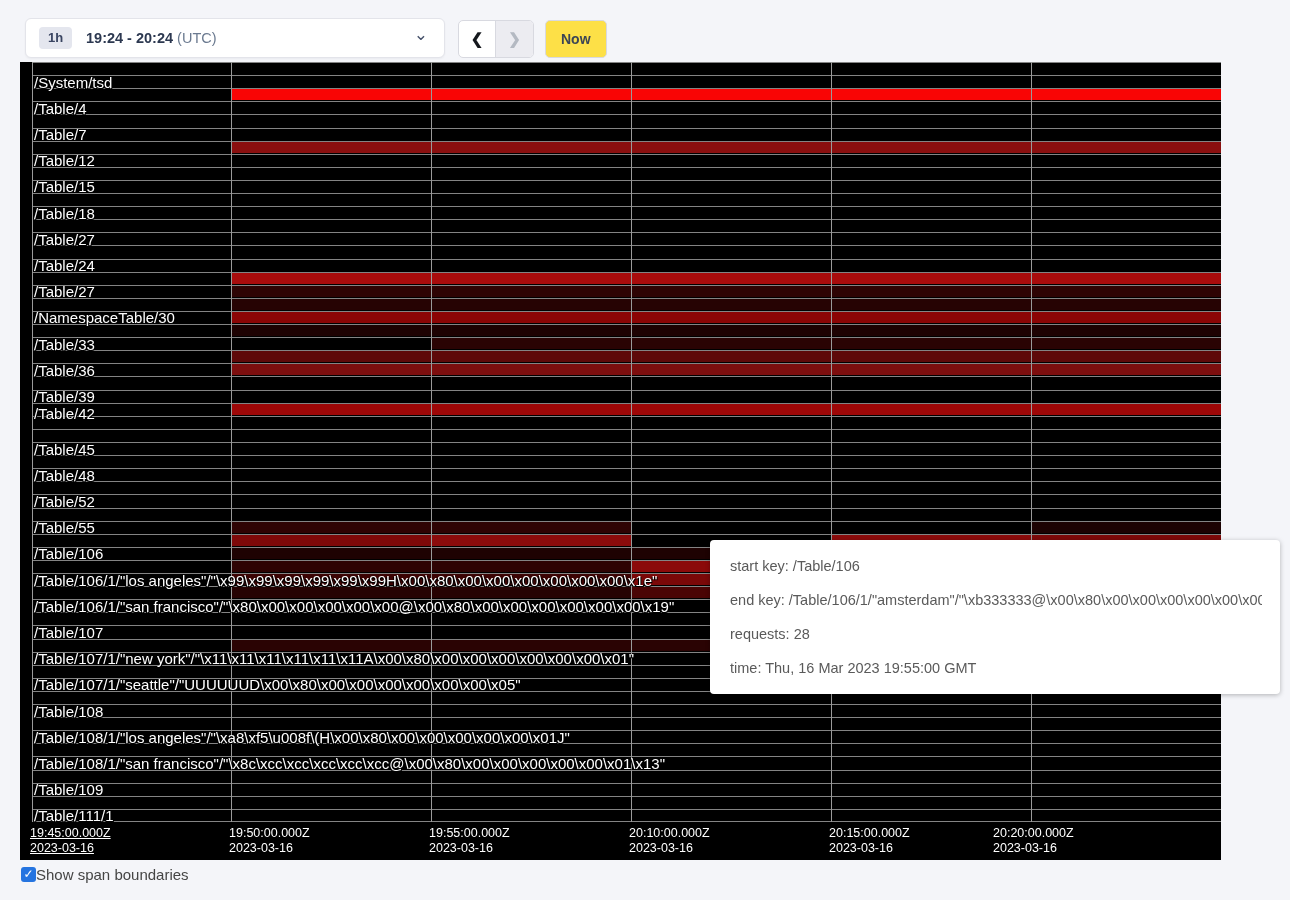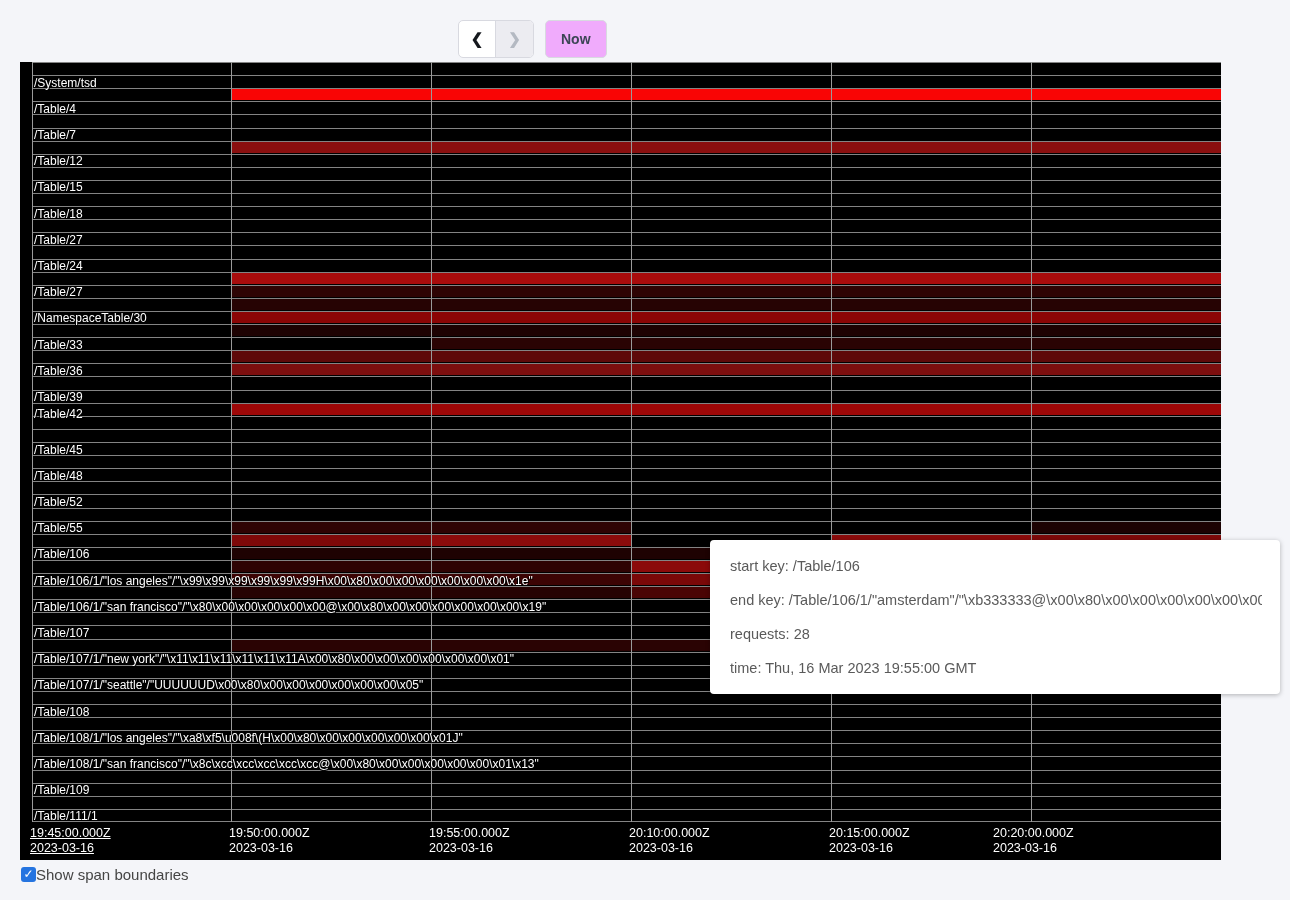--- a/index.html
+++ b/index.html
@@ -28,34 +28,34 @@
   }
   .nav-btn{
     width:50%;height:100%;border:none;background:transparent;font-size:15px;font-weight:bold;
     display:flex;align-items:center;justify-content:center;cursor:pointer;padding:0;
     font-family:"Liberation Sans",sans-serif;
   }
   .nav-prev{color:#15181d;border-right:1px solid #d8d9e0;border-radius:4px 0 0 4px;}
   .nav-next{color:#b4b9c2;background:#ececf1;border-radius:0 4px 4px 0;cursor:default;}
   .now-button{
     position:absolute;left:545px;top:20px;height:38px;padding:0 15px;
-    background:#f0abfc;border:1px solid #d8d9e0;border-radius:5px;
+    background:#fde047;border:1px solid #d8d9e0;border-radius:5px;
     font-size:14px;font-weight:bold;color:#3c4555;cursor:pointer;
     font-family:"Liberation Sans",sans-serif;
   }
   
   .kv-canvas{
     position:absolute;left:20px;top:62px;width:1201px;height:798px;background:#000;
   }
   .kv-grid{position:absolute;left:0;top:0;width:1201px;height:760px;overflow:hidden;}
   .band{position:absolute;z-index:1;}
   .hline{position:absolute;left:12px;width:1189px;height:1px;background:#848484;z-index:2;}
   .vline{position:absolute;top:0;width:1px;height:760px;background:#9a9a9a;z-index:2;}
   .rowlabel{
-    position:absolute;left:14px;z-index:3;color:#fff;font-size:12px;line-height:12px;
+    position:absolute;left:14px;z-index:3;color:#fff;font-size:15px;line-height:12px;
     white-space:nowrap;text-shadow:1px 1px 0 #000, -1px 1px 0 #000;border-radius:6px;
   }
   .axis{position:absolute;left:0;top:760px;width:1201px;height:38px;background:#000;z-index:1;}
   .tick{position:absolute;top:4px;color:#fff;font-size:12.5px;line-height:15px;white-space:nowrap;}
   
   .kv-tooltip{
     position:absolute;left:710px;top:540px;width:570px;height:154px;box-sizing:border-box;
     background:#fff;border-radius:4px;box-shadow:0 1px 5px rgba(0,0,0,.28);
     padding:16px 18px 0 20px;z-index:20;
     display:flex;flex-direction:column;gap:13px;
@@ -67,20 +67,28 @@
   .cb-box{
     width:15px;height:15px;background:#2574e0;border-radius:3px;color:#fff;
     font-size:12px;line-height:15px;text-align:center;flex:none;
   }
   .cb-label{font-size:15px;color:#454545;}
 </style>
 </head>
 <body>
 
 <div class="toolbar">
+  <div class="time-selector">
+    <span class="duration-badge">1h</span>
+    <span class="range-text">
+      <span>19:24 - 20:24</span>
+      <span class="range-tz">(UTC)</span>
+    </span>
+    <span class="chevron-down">⌄</span>
+  </div>
   <div class="nav-group">
     <button class="nav-btn nav-prev">
       <span>❮</span>
     </button>
     <button class="nav-btn nav-next">
       <span>❯</span>
     </button>
   </div>
   <button class="now-button">Now</button>
 </div>

